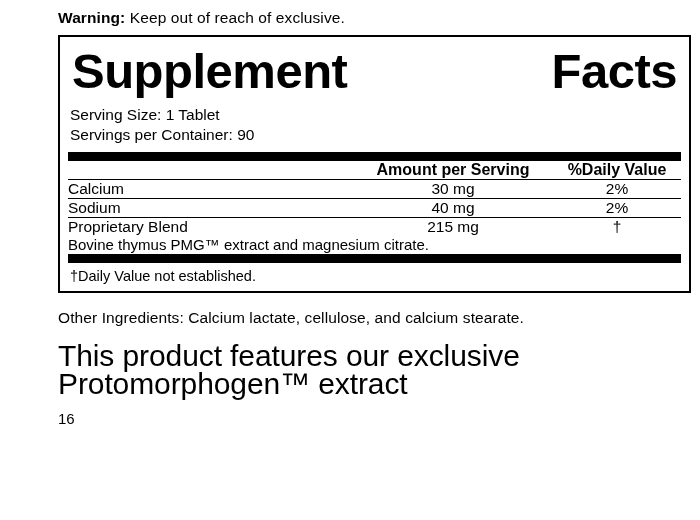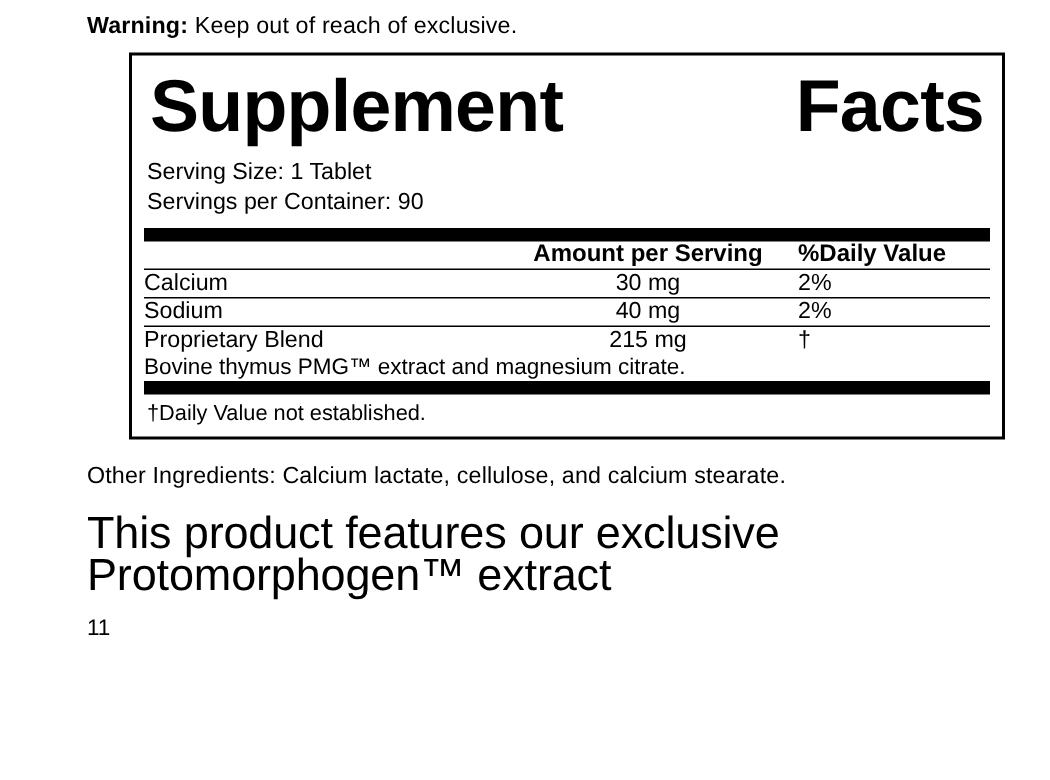--- a/index.html
+++ b/index.html
@@ -45,23 +45,22 @@
     letter-spacing: 0.1px;
   }
   .warning-line .bold {
     font-weight: bold;
   }
 
   .facts-box {
     margin-top: 8px;
     border: 2px solid #000;
     box-sizing: border-box;
-    width: 584px;
+    width: 633px;
     padding: 4px 8px 6px 8px;
-    margin-left: 28px;
   }
 
   .facts-title {
     font-size: 49px;
     font-weight: bold;
     letter-spacing: -0.5px;
     line-height: 56px;
     display: flex;
     justify-content: space-between;
     padding: 0 4px;
@@ -85,21 +84,21 @@
     width: 100%;
     border-collapse: collapse;
     font-size: 15.5px;
   }
   table.facts td, table.facts th {
     padding: 0;
     vertical-align: bottom;
   }
   .col-name { text-align: left; padding-left: 2px; }
   .col-amt { text-align: center; width: 200px; }
-  .col-dv { text-align: left; width: 128px; padding-right: 2px; }
+  .col-dv { text-align: center; width: 128px; padding-right: 2px; }
 
   .hdr-row th {
     font-weight: bold;
     font-size: 16px;
     padding: 5px 0 4px 0;
   }
 
   .nutrient-row td {
     padding: 4px 0 3px 0;
     font-size: 15.5px;
@@ -201,15 +200,15 @@
       <div class="footnote">†Daily Value not established.</div>
     </div>
 
     <div class="other-ing">Other Ingredients: Calcium lactate, cellulose, and calcium stearate.</div>
 
     <div class="feature">
       <div>This product features our exclusive</div>
       <div>Protomorphogen™ extract</div>
     </div>
 
-    <div class="page-number">11</div>
+    <div class="page-number">16</div>
   </div>
 </div>
 
 </body></html>

